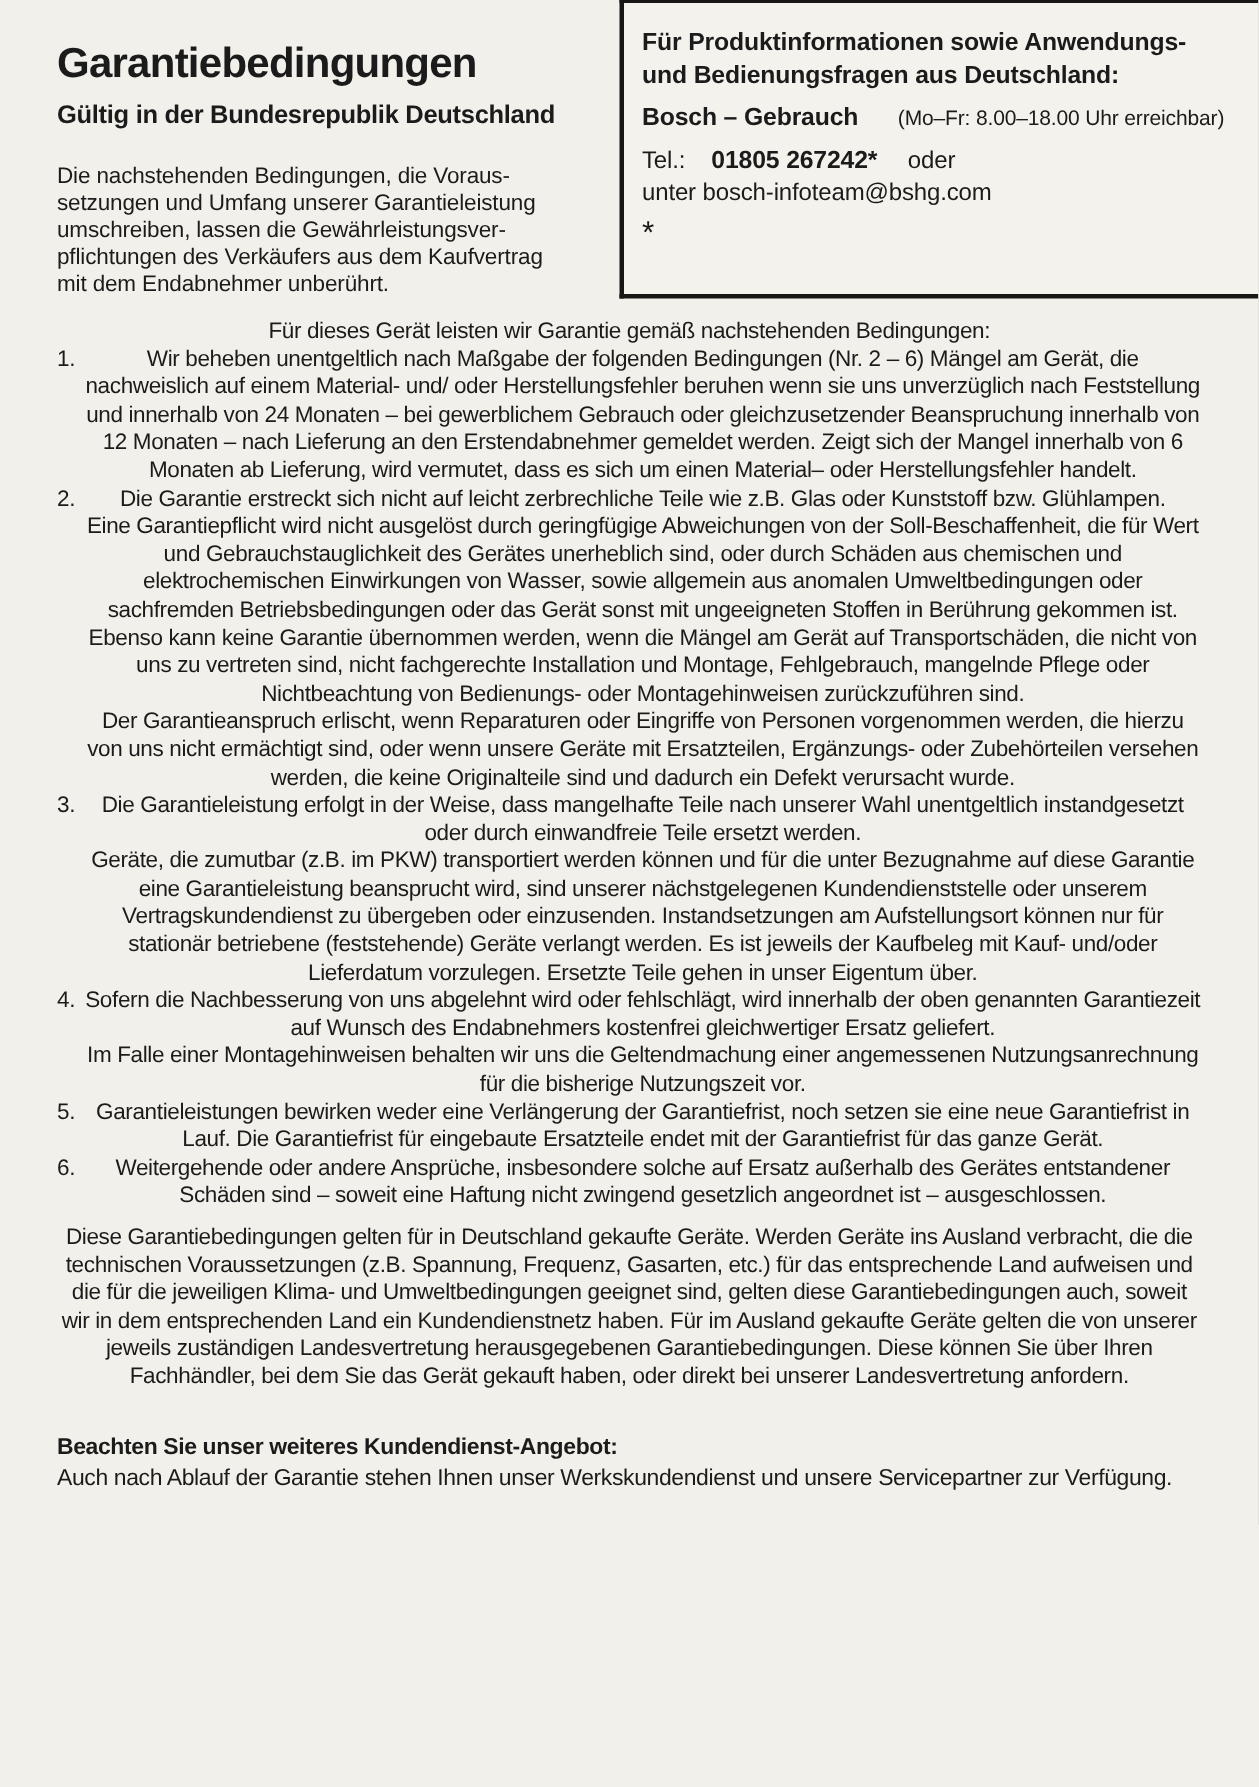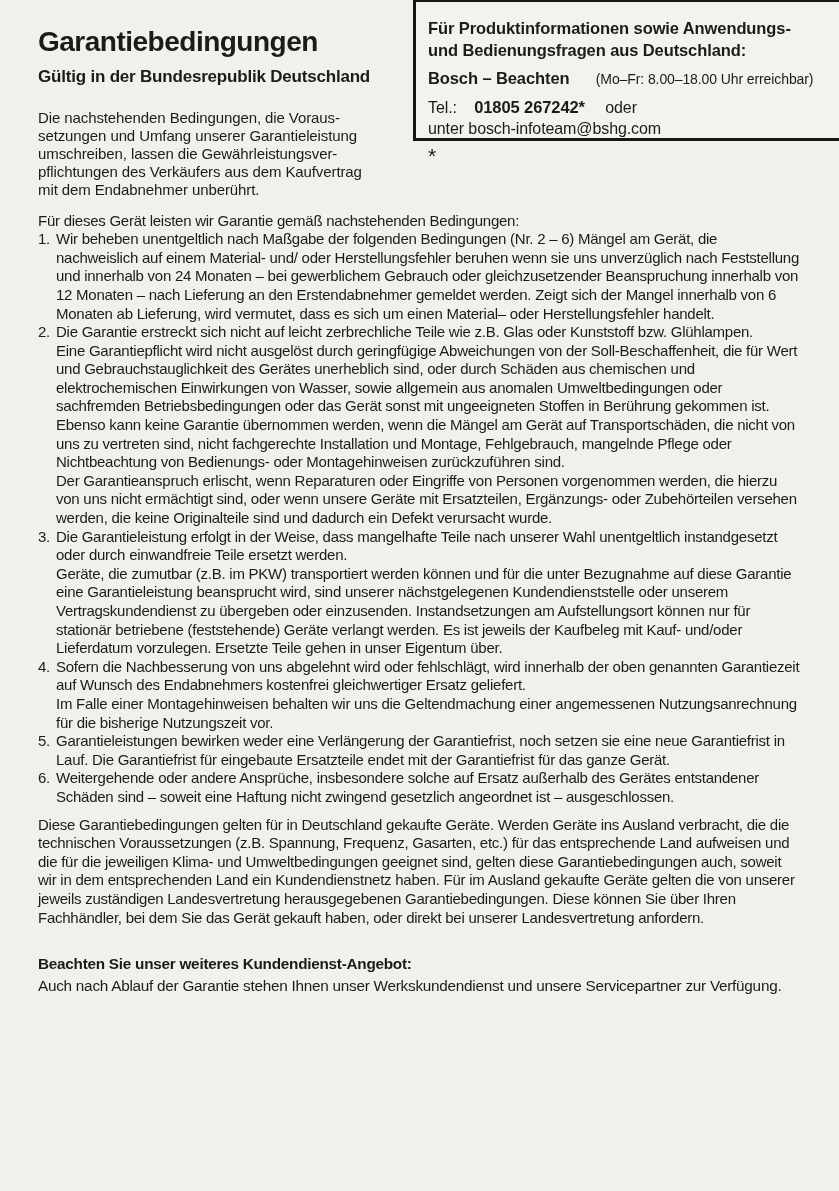--- a/index.html
+++ b/index.html
@@ -25,21 +25,21 @@
   }
   .doc-subtitle{
     margin:0 0 22px 0;
     font-size:17px;font-weight:bold;letter-spacing:-0.2px;line-height:20px;
   }
   .header-intro{font-size:15px;line-height:17.9px;letter-spacing:-0.1px;}
   .header-intro span{display:block;}
   
   .info-box{
     flex:0 0 426px;box-sizing:border-box;
-    height:141px;
+    height:199px;
     background:#f4f2ec;
     border-top:2px solid #161616;
     border-left:3px solid #161616;
     border-bottom:3px solid #161616;
     padding:16px 6px 0 12px;
     font-size:16px;letter-spacing:-0.1px;
   }
   .box-heading{margin:0 0 5px 0;font-weight:bold;font-size:16.5px;line-height:21.5px;}
   .box-heading span{display:block;}
   .team-line{margin:0 0 5px 0;line-height:24px;}
@@ -50,20 +50,21 @@
   .email-line{margin:0 0 7px 0;line-height:20px;}
   .email-addr{font-weight:normal;margin-top:40px;}
   .footnote{display:flex;font-size:15px;line-height:19.5px;}
   .fn-star{font-size:21px;line-height:19px;margin-right:9px;}
   .fn-text span{display:block;}
   
   .main{
     padding:0 38px 0 38px;
     font-size:15px;line-height:18.6px;letter-spacing:-0.25px;
     margin-top:13px;
+    text-align:center;
   }
   .body-intro{margin:0;}
   .clause{position:relative;padding-left:18px;}
   .clause .num{position:absolute;left:0;top:0;}
   .clause p{margin:0;}
   .closing{margin:9px 0 0 0;}
   
   .footer{
     padding:0 38px;
     font-size:15.3px;line-height:21.5px;letter-spacing:-0.25px;
@@ -91,21 +92,21 @@
         <span>mit dem Endabnehmer unberührt.</span>
       </div>
     </div>
 
     <div class="info-box">
       <p class="box-heading">
         <span>Für Produktinformationen sowie Anwendungs-</span>
         <span>und Bedienungsfragen aus Deutschland:</span>
       </p>
       <p class="team-line">
-        <span class="team-name">Bosch – Beachten</span>
+        <span class="team-name">Bosch – Gebrauch</span>
         <span class="team-hours">(Mo–Fr: 8.00–18.00 Uhr erreichbar)</span>
       </p>
       <p class="tel-line">
         <span>Tel.:</span>
         <span class="tel-number">01805 267242*</span>
         <span>oder</span>
       </p>
       <p class="email-line">
         <span>unter</span>
         <span class="email-addr">bosch-infoteam@bshg.com</span>

